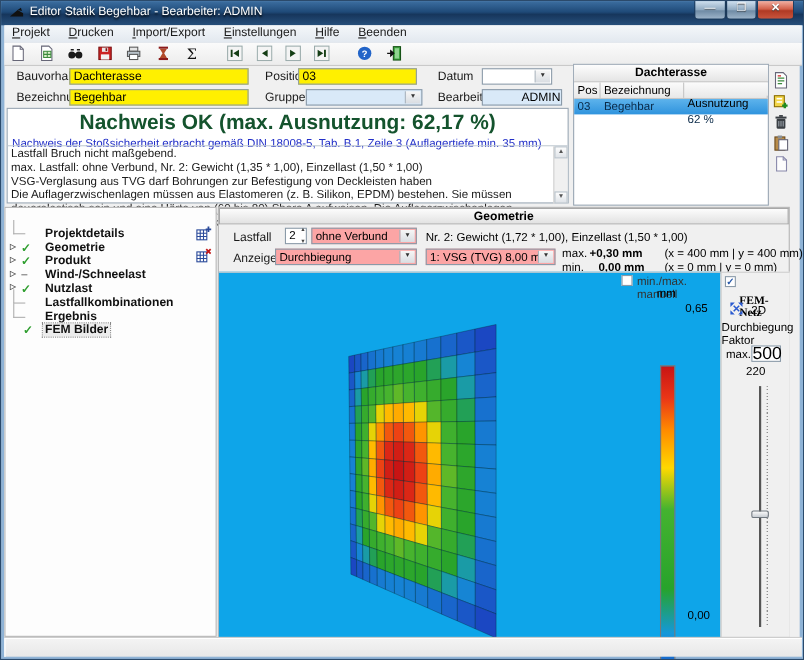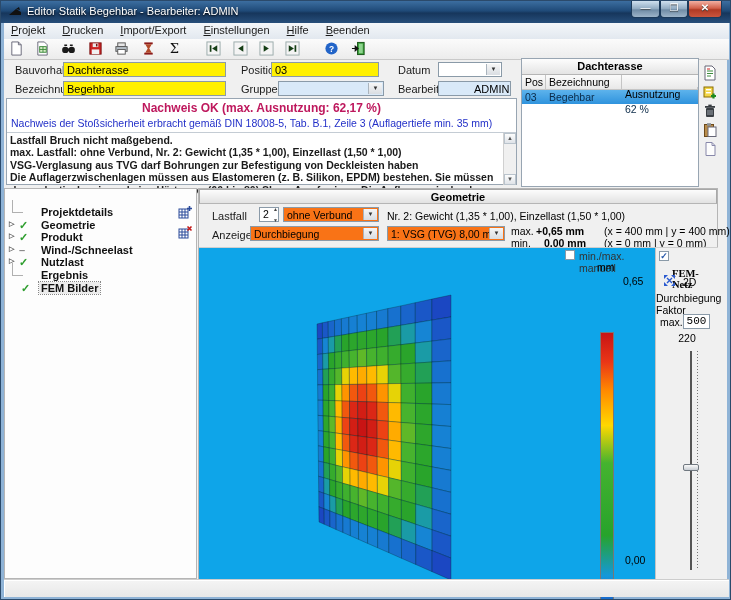--- a/index.html
+++ b/index.html
@@ -33,23 +33,23 @@
   .flabel{font-size:11px;color:#1a1a1a;white-space:nowrap;}
   .field{box-sizing:border-box;border:1px solid #8a9aa8;font-size:11px;padding:1px 3px;height:15px;
     white-space:nowrap;overflow:hidden;}
   .yellow{background:#fff000;}
   .lblue{background:#d9e9f8;}
   .white{background:#fff;}
   .dd-arrow{position:absolute;right:1px;top:1px;bottom:1px;width:13px;background:linear-gradient(#f6f6f6,#d9dde2);
     border-left:1px solid #aab4bd;font-size:6px;line-height:11px;text-align:center;color:#333;}
   
   #result-box{left:5px;top:97px;width:511px;height:87px;background:#fff;border:1px solid #98a5b2;box-sizing:border-box;}
-  #result-title{width:100%;text-align:center;font-size:12px;font-weight:bold;color:#be185d;padding-top:2px;}
+  #result-title{width:100%;text-align:center;font-size:19px;font-weight:bold;color:#14532d;padding-top:2px;}
   #result-subtitle{font-size:10.5px;color:#2330c8;padding:2px 4px 0 4px;white-space:nowrap;}
-  #result-scroll{position:absolute;left:0px;top:33px;width:509px;height:52px;border-top:1px solid #c4ccd4;font-weight:bold;}
+  #result-scroll{position:absolute;left:0px;top:33px;width:509px;height:52px;border-top:1px solid #c4ccd4;}
   #result-lines{position:absolute;left:0;top:0;right:12px;bottom:0;padding:1px 3px;font-size:10.5px;line-height:12.4px;color:#1a1a1a;}
   #result-scrollbar{position:absolute;right:0;top:0;width:12px;height:100%;background:#f0f0f0;border-left:1px solid #d0d0d0;}
   .sb-arrow{position:absolute;left:0;width:12px;height:11px;background:linear-gradient(#fdfdfd,#dfe3e8);
     border:1px solid #b9c3cc;box-sizing:border-box;font-size:6px;text-align:center;line-height:9px;color:#555;}
   
   #pos-table{left:520px;top:57px;width:178px;height:129px;background:#fff;border:1px solid #98a5b2;box-sizing:border-box;}
   #pos-table-title{height:15px;background:linear-gradient(#fdfdfd,#e4e4e4);border-bottom:1px solid #b5b5b5;
     text-align:center;font-size:11px;font-weight:bold;line-height:15px;}
   .pt-hrow{display:flex;height:14px;background:linear-gradient(#fbfbfb,#e8e8e8);border-bottom:1px solid #c5c5c5;}
   .pt-hcell{font-size:10.5px;line-height:14px;padding-left:3px;border-right:1px solid #c5c5c5;box-sizing:border-box;}
@@ -66,34 +66,34 @@
   .tree-item{position:relative;height:12.6px;font-size:11px;font-weight:bold;color:#111;white-space:nowrap;}
   .tree-conn{position:absolute;left:7px;top:-6px;width:10px;height:12px;border-left:1px solid #b0b0b0;border-bottom:1px solid #b0b0b0;}
   .tree-arrow{position:absolute;left:4px;top:1px;font-size:7px;color:#555;}
   .tree-check{position:absolute;left:14px;top:0px;color:#2f9e2f;font-size:11px;font-weight:bold;}
   .tree-label{position:absolute;left:36px;top:0px;}
   .tree-label.sel{background:#ececec;outline:1px dotted #888;padding:0 2px;margin-left:-2px;}
   #geo-panel{left:197px;top:187px;width:520px;height:391px;background:#f0f0f0;border:1px solid #b5b5b5;box-sizing:border-box;}
   #geo-view{position:absolute;left:0;top:58px;width:456px;height:331px;background:#0ea5e9;border-top:1px solid #cfcfcf;}
   #fem-side{position:absolute;left:456px;top:58px;width:62px;height:331px;background:#f0f0f0;border-left:1px solid #c4c4c4;border-top:1px solid #cfcfcf;}
   .ctl-label{font-size:11px;color:#1a1a1a;white-space:nowrap;}
-  .combo{box-sizing:border-box;border:1px solid #8a9aa8;background:#f97316;font-size:10.5px;height:15px;
+  .combo{box-sizing:border-box;border:1px solid #8a9aa8;background:#fca5a5;font-size:10.5px;height:15px;
     padding:1px 4px 0 3px;white-space:nowrap;overflow:hidden;}
   .small{font-size:10.5px;}
   .checkbox{width:10px;height:10px;background:#fff;border:1px solid #8a9aa8;box-sizing:border-box;
     font-size:9px;line-height:9px;text-align:center;color:#2456a8;font-weight:bold;}
   #scale-bar{left:401px;top:84px;width:14px;height:291px;border:1px solid #777;box-sizing:border-box;}
   
   #slider-track{left:34px;top:103px;width:2px;height:219px;background:#555;}
   #slider-ticks{left:41px;top:103px;width:1px;height:219px;
     background:repeating-linear-gradient(to bottom,#777 0,#777 1px,transparent 1px,transparent 3px);}
   #slider-handle{left:27px;top:216px;width:16px;height:7px;background:linear-gradient(#fafafa,#c9ced4);
     border:1px solid #707880;border-radius:2px;box-sizing:border-box;}
   #factor-input{left:27px;top:66px;width:27px;height:15px;background:#fff;border:1px solid #8a9aa8;
-    box-sizing:border-box;font-size:11px;text-align:center;line-height:13px;font-family:Liberation Mono, monospace;}
+    box-sizing:border-box;font-size:16px;text-align:center;line-height:13px;}
   
   #statusbar{left:3px;top:578px;width:725px;height:17px;background:linear-gradient(#f4f4f4,#e8e8e8);
     border-top:1px solid #cdcdcd;box-shadow:inset 1px 1px 0 #fff;}
 </style>
 </head>
 <body>
 
 <div id="win">
 
   <div class="abs" id="titlebar">
@@ -276,20 +276,24 @@
         <span class="tree-check" style="color:#888;">–</span>
         <span class="tree-label">Wind-/Schneelast</span>
       </div>
       <div class="tree-item">
         <span class="tree-arrow">▷</span>
         <span class="tree-check">✓</span>
         <span class="tree-label">Nutzlast</span>
       </div>
       <div class="tree-item">
         <span class="tree-conn"></span>
+        <span class="tree-label">Lastfallkombinationen</span>
+      </div>
+      <div class="tree-item">
+        <span class="tree-conn"></span>
         <span class="tree-label">Ergebnis</span>
       </div>
       <div class="tree-item">
         <span class="tree-check" style="left:16px;">✓</span>
         <span class="tree-label sel">FEM Bilder</span>
       </div>
     </div>
     <svg class="abs" style="left:173px;top:16px;width:15px;height:15px;" viewBox="0 0 15 15">
       <rect x="1" y="4" width="9" height="9" fill="#fff" stroke="#2a4a9a"></rect>
         <path d="M1 7h9M1 10h9M4 4v9M7 4v9" stroke="#2a4a9a"></path>
@@ -305,28 +309,28 @@
   <div class="abs" id="geo-panel">
     <div class="panel-header">Geometrie</div>
 
     <div class="abs ctl-label" style="left:13px;top:21px;">Lastfall</div>
     <div class="abs" style="left:60px;top:18px;width:20px;height:15px;background:#fff;border:1px solid #8a9aa8;box-sizing:border-box;">
       <span class="small" style="position:absolute;left:3px;top:0;">2</span>
       <span style="position:absolute;right:0px;top:-2px;font-size:5px;color:#444;">▲</span>
       <span style="position:absolute;right:0px;bottom:-2px;font-size:5px;color:#444;">▼</span>
     </div>
     <div class="abs combo" style="left:84px;top:18px;width:96px;"><span>ohne Verbund</span><span class="dd-arrow">▼</span></div>
-    <div class="abs small" style="left:188px;top:21px;white-space:nowrap;">Nr. 2:  Gewicht (1,35 * 1,00), Einzellast (1,50 * 1,00)</div>
+    <div class="abs small" style="left:188px;top:21px;white-space:nowrap;">Nr. 2:  Gewicht (1,72 * 1,00), Einzellast (1,50 * 1,00)</div>
 
     <div class="abs ctl-label" style="left:13px;top:40px;">Anzeige</div>
     <div class="abs combo" style="left:51px;top:37px;width:129px;"><span>Durchbiegung</span><span class="dd-arrow">▼</span></div>
     <div class="abs combo" style="left:188px;top:37px;width:118px;"><span>1: VSG (TVG) 8,00 mm</span><span class="dd-arrow">▼</span></div>
 
     <div class="abs small" style="left:312px;top:36px;">max.</div>
-    <div class="abs small" style="left:337px;top:36px;font-weight:bold;">+0,65 mm</div>
+    <div class="abs small" style="left:337px;top:36px;font-weight:bold;">+0,30 mm</div>
     <div class="abs small" style="left:405px;top:36px;white-space:nowrap;">(x = 400 mm | y = 400 mm)</div>
     <div class="abs small" style="left:312px;top:48px;">min.</div>
     <div class="abs small" style="left:345px;top:48px;font-weight:bold;">0,00 mm</div>
     <div class="abs small" style="left:405px;top:48px;white-space:nowrap;">(x = 0 mm | y = 0 mm)</div>
 
     <div id="geo-view">
       <svg id="fem-svg" class="abs" style="left:0;top:0;width:456px;height:331px;" viewBox="197 245 456 331">
           <polygon points="315.0,321.0 320.4,319.8 320.5,335.3 315.2,336.2" fill="rgb(27,71,194)" stroke="rgba(5,25,20,0.55)" stroke-width="0.5"></polygon>
           <polygon points="315.2,336.2 320.5,335.3 320.7,350.8 315.3,351.5" fill="rgb(26,87,199)" stroke="rgba(5,25,20,0.55)" stroke-width="0.5"></polygon>
           <polygon points="315.3,351.5 320.7,350.8 320.8,366.3 315.5,366.7" fill="rgb(25,101,203)" stroke="rgba(5,25,20,0.55)" stroke-width="0.5"></polygon>

